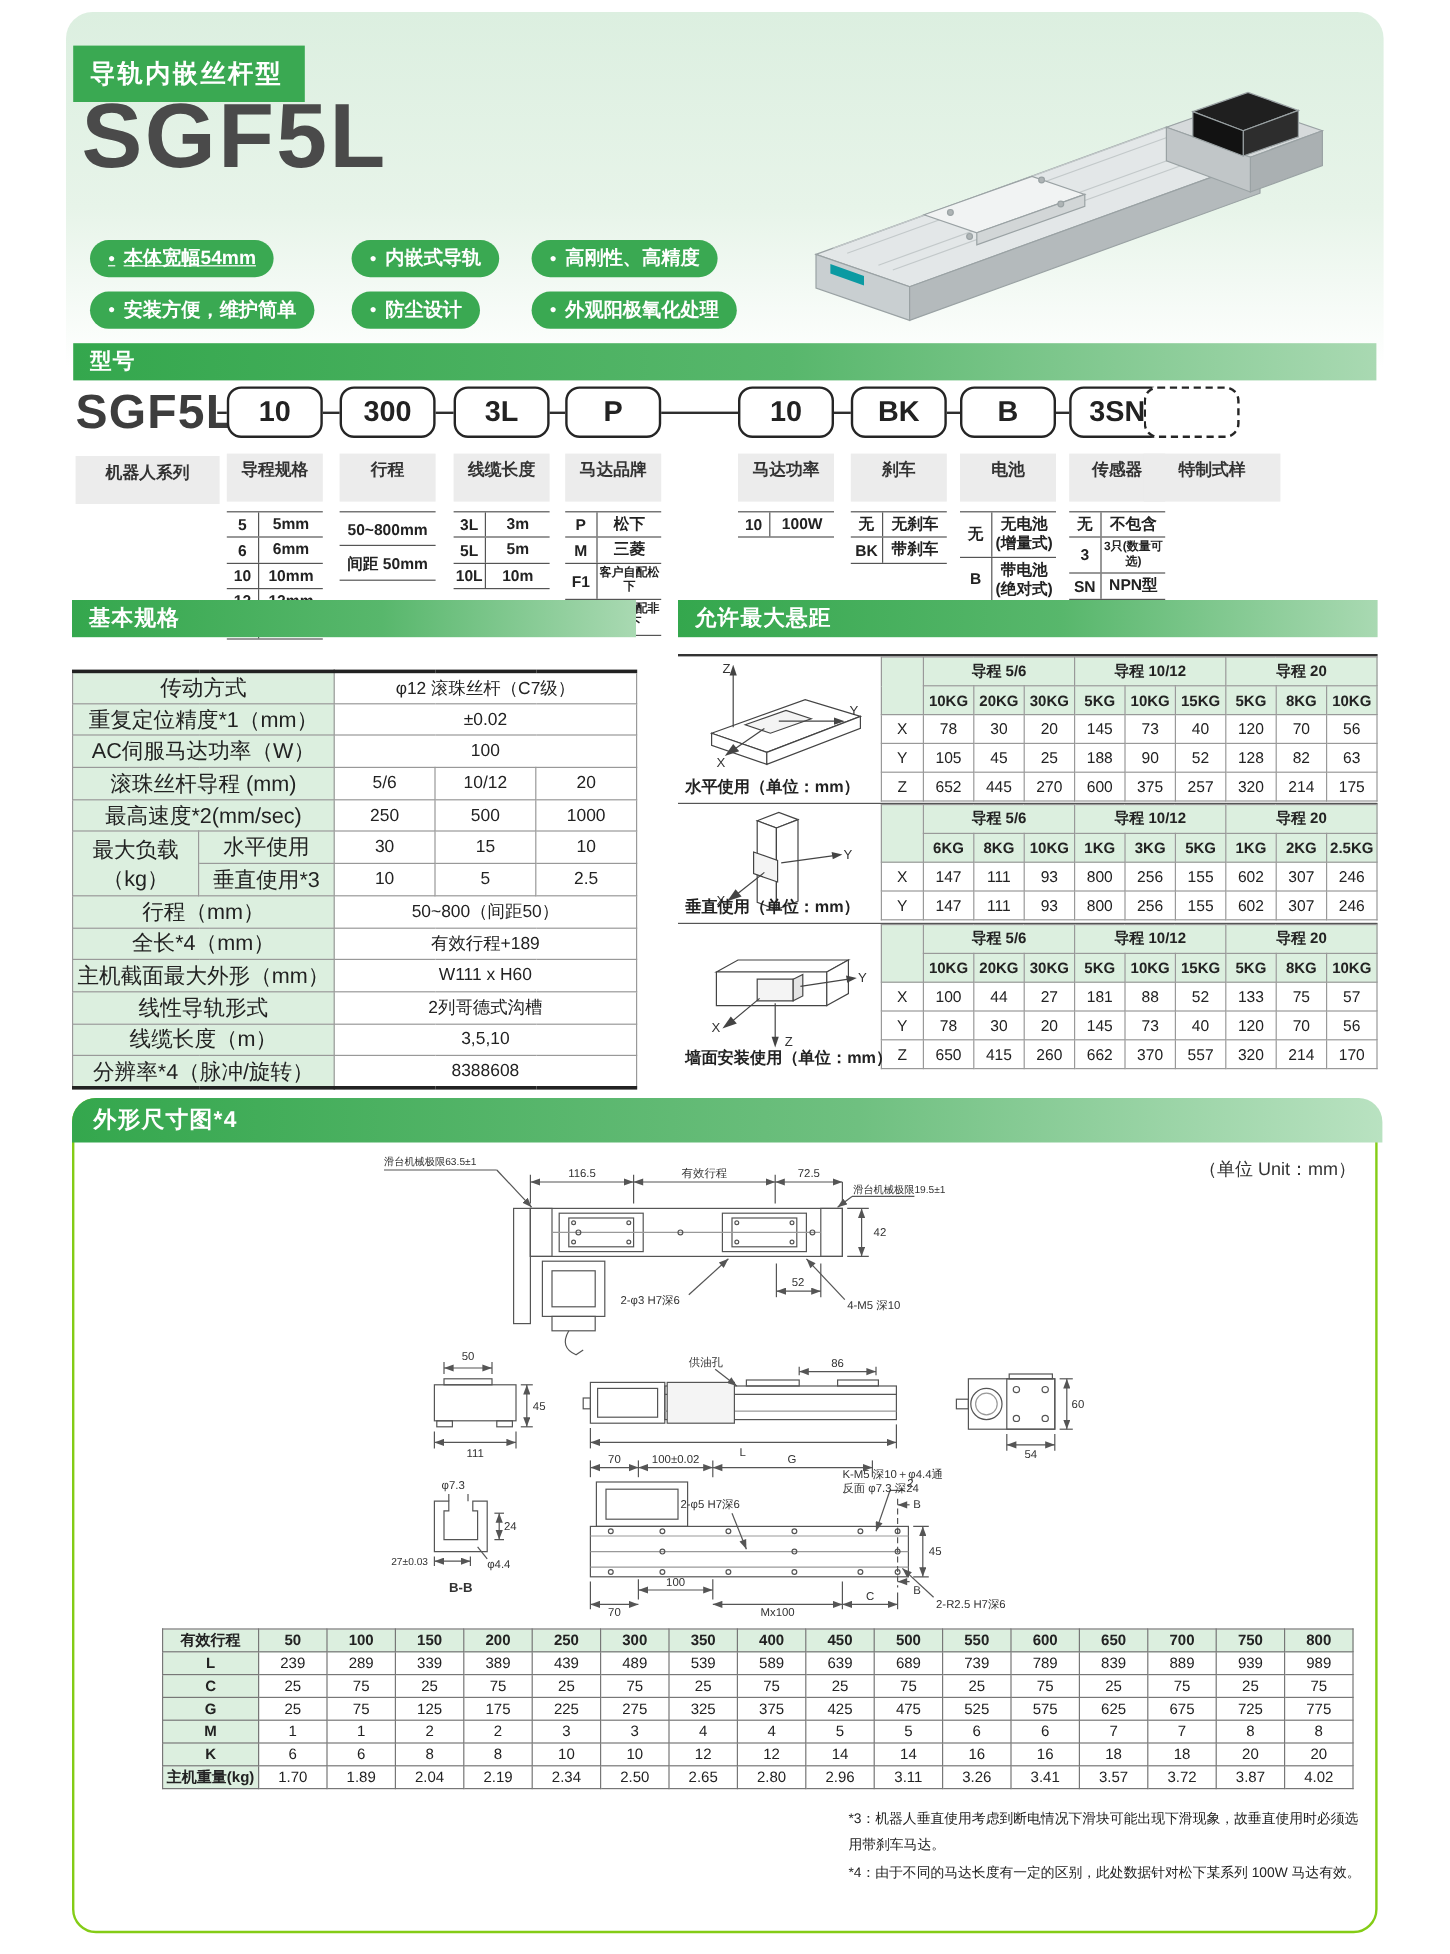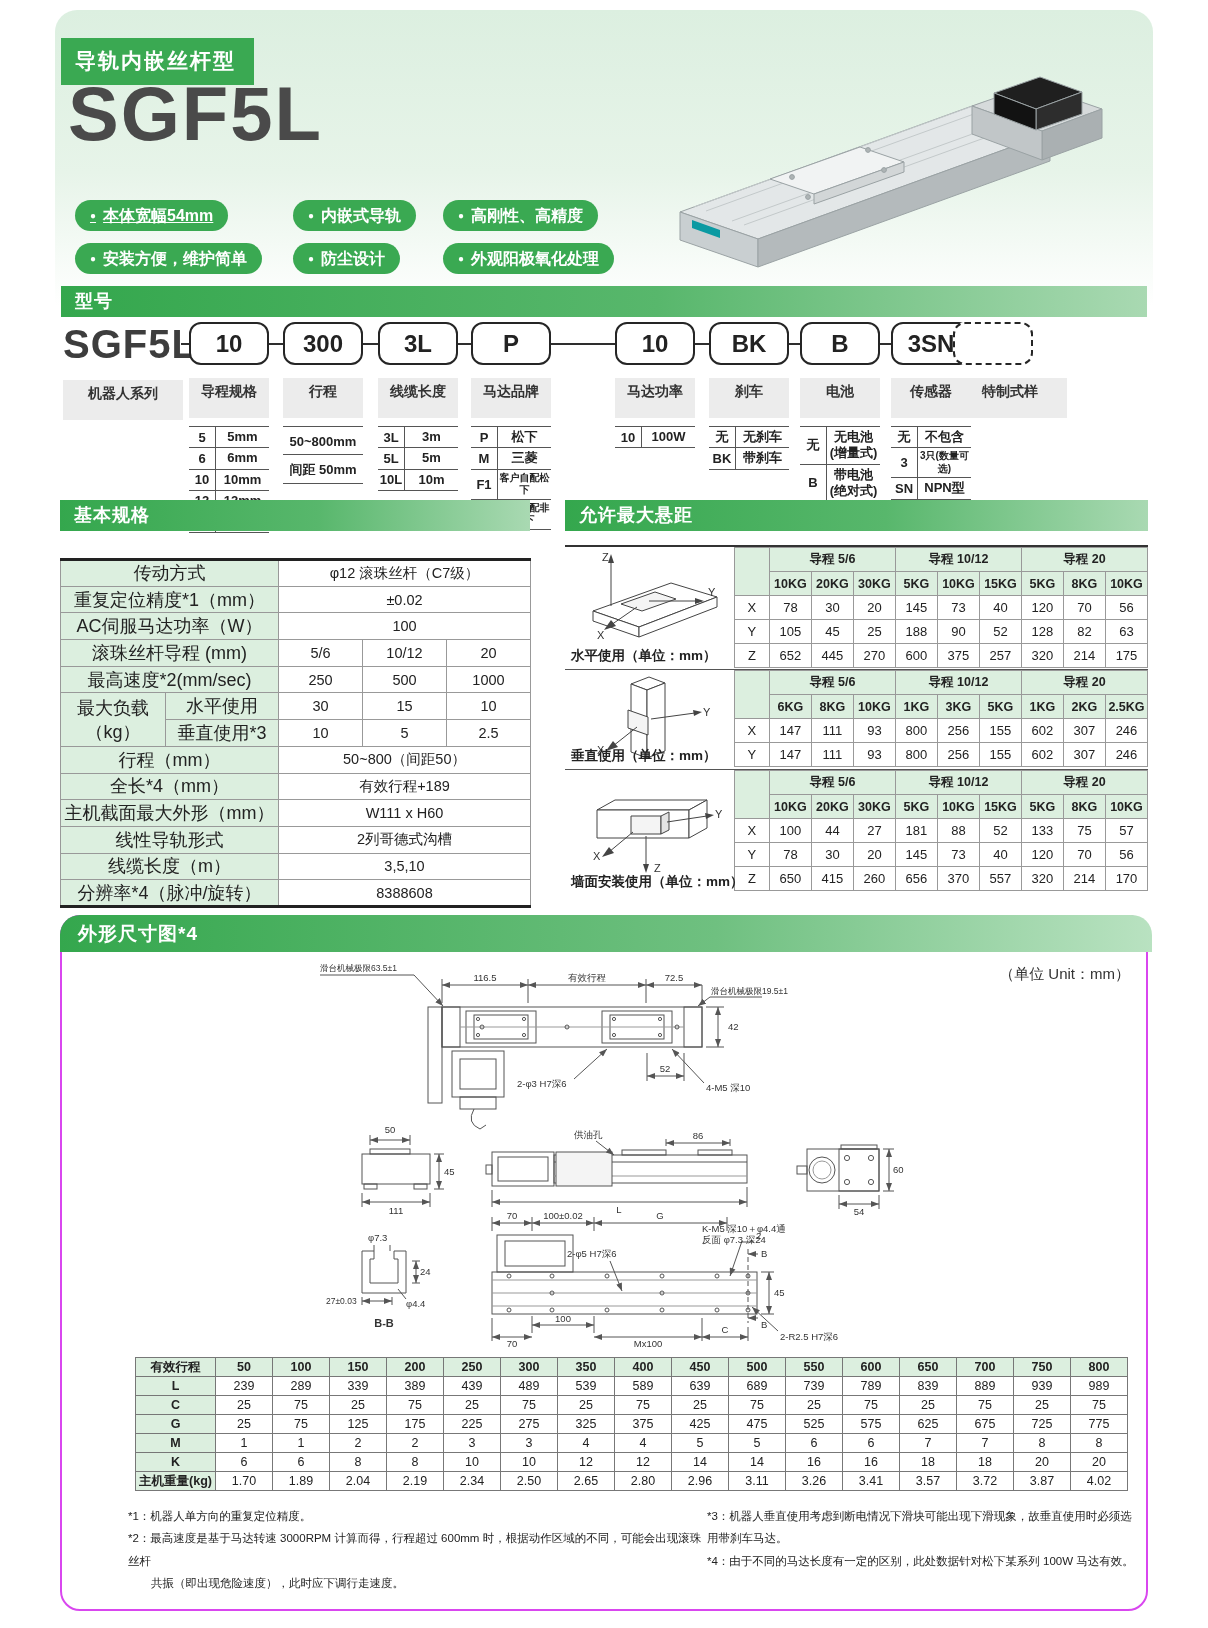--- a/index.html
+++ b/index.html
@@ -60,21 +60,21 @@
 .ob-3{top:759px;height:126px;border-top:1.5px solid #555;}
 .odiagram{width:170px;position:relative;}
 .ocap{position:absolute;left:6px;bottom:4px;font-size:13.5px;font-weight:bold;color:#222;white-space:nowrap;}
 .odiagram svg{position:absolute;left:10px;top:2px;}
 .otable{width:413px;border-collapse:collapse;table-layout:fixed;}
 .otable th,.otable td{border:1px solid #999;text-align:center;font-size:12.5px;color:#222;}
 .otable th{background:#dcefdf;font-weight:bold;}
 .otable td{font-size:13px;}
 
 .dims-box{position:absolute;left:5px;top:905px;width:1088px;height:696px;
-  border:2px solid #d946ef;border-radius:20px;background:#fff;}
+  border:2px solid #84cc16;border-radius:20px;background:#fff;}
 .dims-bar{position:absolute;left:-2px;top:-2px;width:1092px;height:37px;line-height:37px;
   border-radius:20px 20px 0 0;color:#fff;font-size:19px;font-weight:bold;padding-left:18px;
   letter-spacing:1px;background:linear-gradient(90deg,#34a74d 0%,#6fc080 60%,#b9e2c1 100%);}
 .unit-note{position:absolute;right:16px;top:48px;font-size:15px;color:#333;}
 .drawing{position:absolute;left:0;top:32px;}
 .drawing text{font-size:9.5px;fill:#333;stroke:none;}
 .drawing .sm{font-size:8.5px;}
 .drawing .bb{font-size:11px;font-weight:bold;}
 .stroke-table{position:absolute;left:73px;top:440px;width:992px;border-collapse:collapse;
   table-layout:fixed;border:1.5px solid #555;}
@@ -612,21 +612,21 @@
               <td>40</td>
               <td>120</td>
               <td>70</td>
               <td>56</td>
             </tr>
             <tr style="height: 24px;">
               <td>Z</td>
               <td>650</td>
               <td>415</td>
               <td>260</td>
-              <td>656</td>
+              <td>662</td>
               <td>370</td>
               <td>557</td>
               <td>320</td>
               <td>214</td>
               <td>170</td>
             </tr>
           </tbody>
         </table>
       </div>
   </div>
@@ -994,23 +994,18 @@
             <td>3.26</td>
             <td>3.41</td>
             <td>3.57</td>
             <td>3.72</td>
             <td>3.87</td>
             <td>4.02</td>
           </tr>
         </tbody>
     </table>
 
-    <div class="fn fn-left" id="fn-left">
-        <div>*1：机器人单方向的重复定位精度。</div>
-        <div>*2：最高速度是基于马达转速 3000RPM 计算而得，行程超过 600mm 时，根据动作区域的不同，可能会出现滚珠丝杆</div>
-        <div>　　共振（即出现危险速度），此时应下调行走速度。</div>
-      </div>
     <div class="fn fn-right" id="fn-right">
         <div>*3：机器人垂直使用考虑到断电情况下滑块可能出现下滑现象，故垂直使用时必须选用带刹车马达。</div>
         <div>*4：由于不同的马达长度有一定的区别，此处数据针对松下某系列 100W 马达有效。</div>
       </div>
   </div>
 </div>
 
 </body></html>

